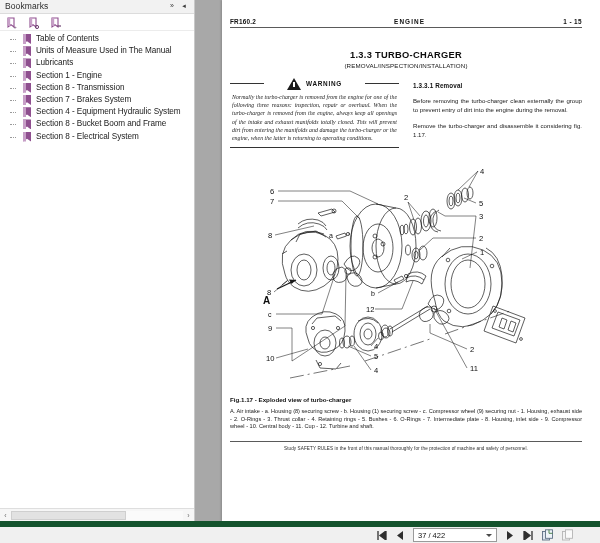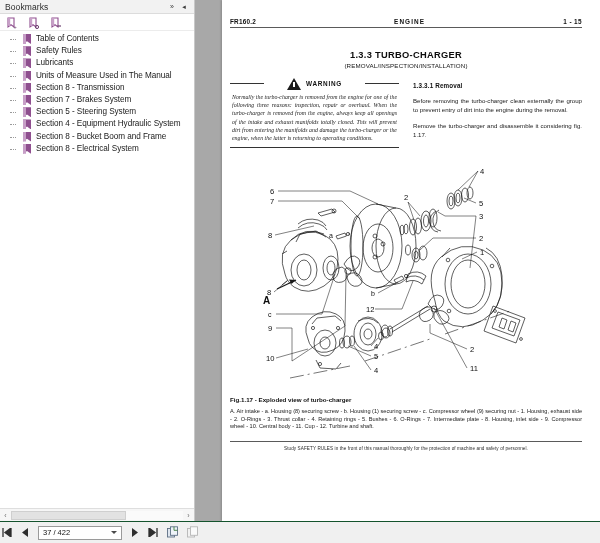--- a/index.html
+++ b/index.html
@@ -34,21 +34,21 @@
     display: flex;
     flex-direction: column;
     position: relative;
     border-right: 1px solid #c8c8c8;
   }
   .bm-header {
     height: 14px;
     background: #f2f2f2;
     border-bottom: 1px solid #dcdcdc;
     display: flex;
-    align-items: center;
+    align-items: flex-end;
     padding: 0 4px 0 5px;
     position: relative;
   }
   .bm-title {
     font-size: 8.5px;
     color: #2b2b2b;
     letter-spacing: .1px;
     flex: 1 1 auto;
     line-height: 14px;
   }
@@ -329,24 +329,25 @@
     color: #2b2b2b;
     margin-top: 4px;
     letter-spacing: .1px;
   }
 
   
   .bottom-bar {
     height: 22px;
     flex: 0 0 22px;
     background: #f0f0f0;
-    border-top: 1px solid #14532d;
+    border-top: 6px solid #14532d;
     display: flex;
     align-items: center;
-    padding-right: 9px;
+    justify-content: flex-end;
+    padding-right: 25px;
     gap: 5px;
   }
   .nav-btn {
     width: 13px; height: 14px;
     display: flex;
     align-items: center;
     justify-content: center;
     cursor: pointer;
     color: #2e2e2e;
   }
@@ -436,61 +437,53 @@
               <span class="rib-hl"></span>
             </span>
             <span class="bm-label">Table of Contents</span>
           </div>
           <div class="bm-item">
             <span class="tree-dash"></span>
             <span class="bm-ico">
               <span class="rib"></span>
               <span class="rib-hl"></span>
             </span>
-            <span class="bm-label">Safety Rules</span>
+            <span class="bm-label">Units of Measure Used in The Manual</span>
           </div>
           <div class="bm-item">
             <span class="tree-dash"></span>
             <span class="bm-ico">
               <span class="rib"></span>
               <span class="rib-hl"></span>
             </span>
             <span class="bm-label">Lubricants</span>
           </div>
           <div class="bm-item">
             <span class="tree-dash"></span>
             <span class="bm-ico">
               <span class="rib"></span>
               <span class="rib-hl"></span>
             </span>
-            <span class="bm-label">Units of Measure Used in The Manual</span>
+            <span class="bm-label">Section 1 - Engine</span>
           </div>
           <div class="bm-item">
             <span class="tree-dash"></span>
             <span class="bm-ico">
               <span class="rib"></span>
               <span class="rib-hl"></span>
             </span>
             <span class="bm-label">Section 8 - Transmission</span>
           </div>
           <div class="bm-item">
             <span class="tree-dash"></span>
             <span class="bm-ico">
               <span class="rib"></span>
               <span class="rib-hl"></span>
             </span>
             <span class="bm-label">Section 7 - Brakes System</span>
-          </div>
-          <div class="bm-item">
-            <span class="tree-dash"></span>
-            <span class="bm-ico">
-              <span class="rib"></span>
-              <span class="rib-hl"></span>
-            </span>
-            <span class="bm-label">Section 5 - Steering System</span>
           </div>
           <div class="bm-item">
             <span class="tree-dash"></span>
             <span class="bm-ico">
               <span class="rib"></span>
               <span class="rib-hl"></span>
             </span>
             <span class="bm-label">Section 4 - Equipment Hydraulic System</span>
           </div>
           <div class="bm-item">

